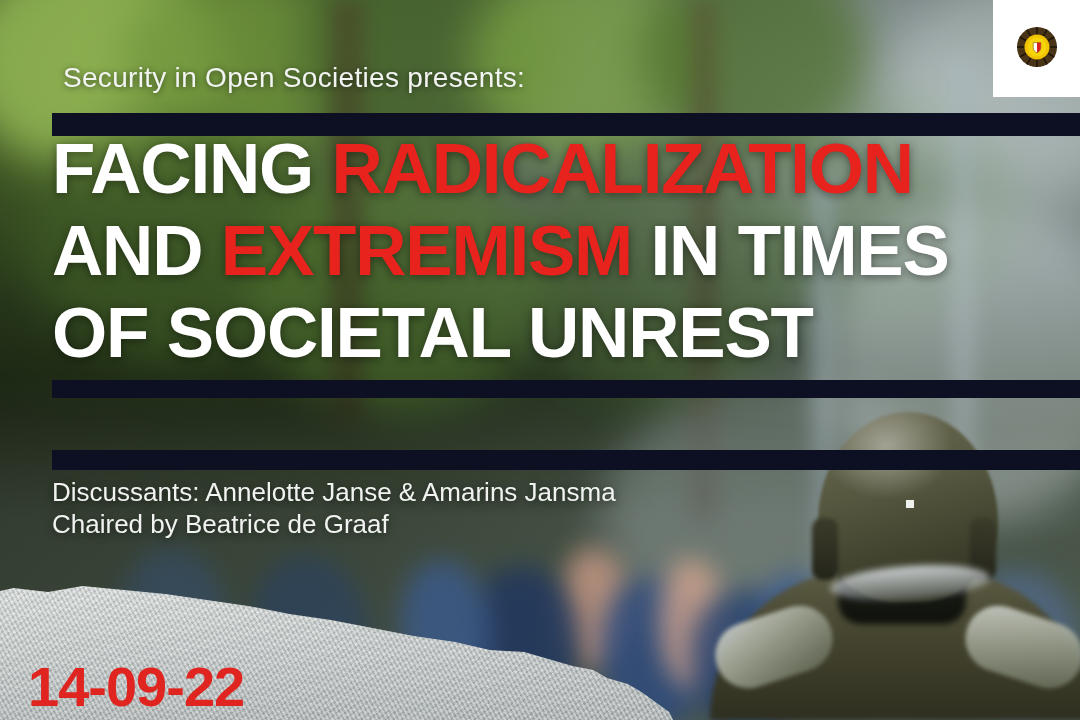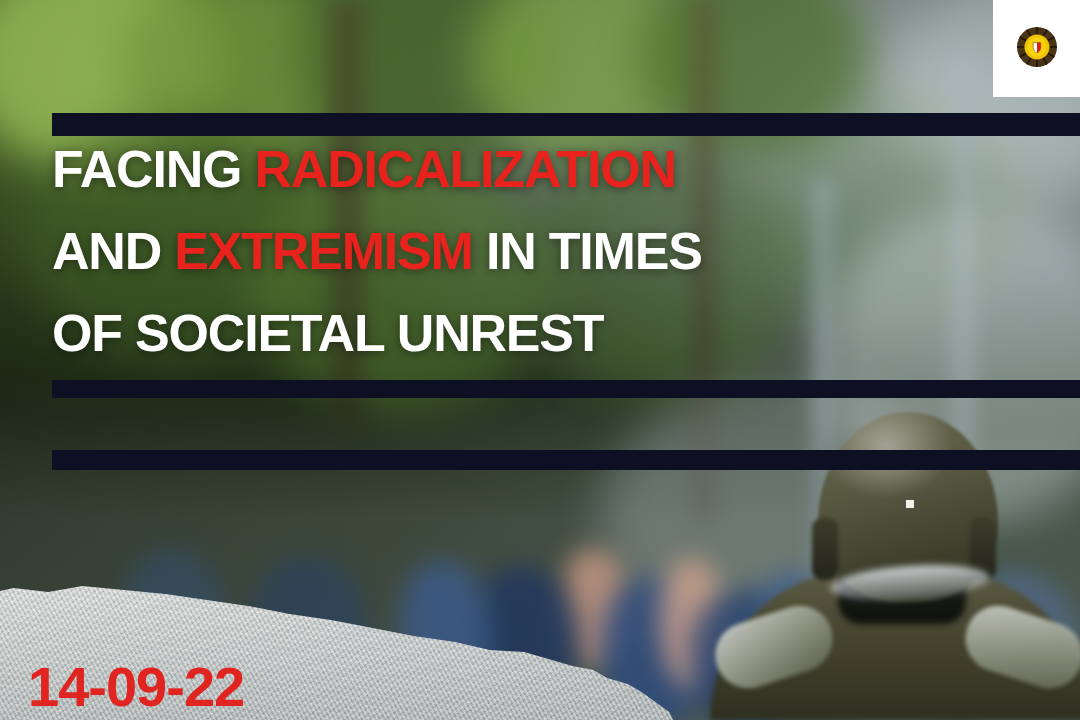--- a/index.html
+++ b/index.html
@@ -146,21 +146,21 @@
     color:#f2f4f2;
     letter-spacing:.3px;
     text-shadow:0 1px 6px rgba(0,0,0,.55);
     white-space:nowrap;
   }
 
   .headline {
     position:absolute; left:52px; top:128px;
     width:1020px;
     font-weight:800;
-    font-size:52px;
+    font-size:71px;
     line-height:82px;
     letter-spacing:-1.2px;
     color:#ffffff;
     text-shadow:0 2px 10px rgba(0,0,0,.45);
   }
   .headline .hl-line { white-space:nowrap; display:block; }
   .headline .red { color:#e8231d; }
 
   .subtitle {
     position:absolute; left:62px; top:400px;
@@ -254,34 +254,39 @@
     <div class="off-visor"></div>
     <div class="off-dot"></div>
   </div>
 
   <div class="torn"></div>
 
   <div class="bar bar-1"></div>
   <div class="bar bar-2"></div>
   <div class="bar bar-3"></div>
 
+  <div class="presents">Security in Open Societies presents:</div>
 
   <div class="headline">
     <span class="hl-line">
       <span>FACING </span><span class="red">RADICALIZATION</span>
     </span>
     <span class="hl-line">
       <span>AND </span><span class="red">EXTREMISM</span><span> IN TIMES</span>
     </span>
     <span class="hl-line">
       <span>OF SOCIETAL UNREST</span>
     </span>
   </div>
 
 
+  <div class="credits">
+    <div>Discussants: Annelotte Janse &amp; Amarins Jansma</div>
+    <div>Chaired by Beatrice de Graaf</div>
+  </div>
 
   <div class="date">14-09-22</div>
 
   <div class="logo-panel">
     <div class="logo-mark">
       <svg width="44" height="44" viewBox="0 0 44 44" aria-hidden="true">
         <g>
 
           <g fill="#4a3418">
             <circle cx="22" cy="22" r="20" fill="#4a3418"></circle>

